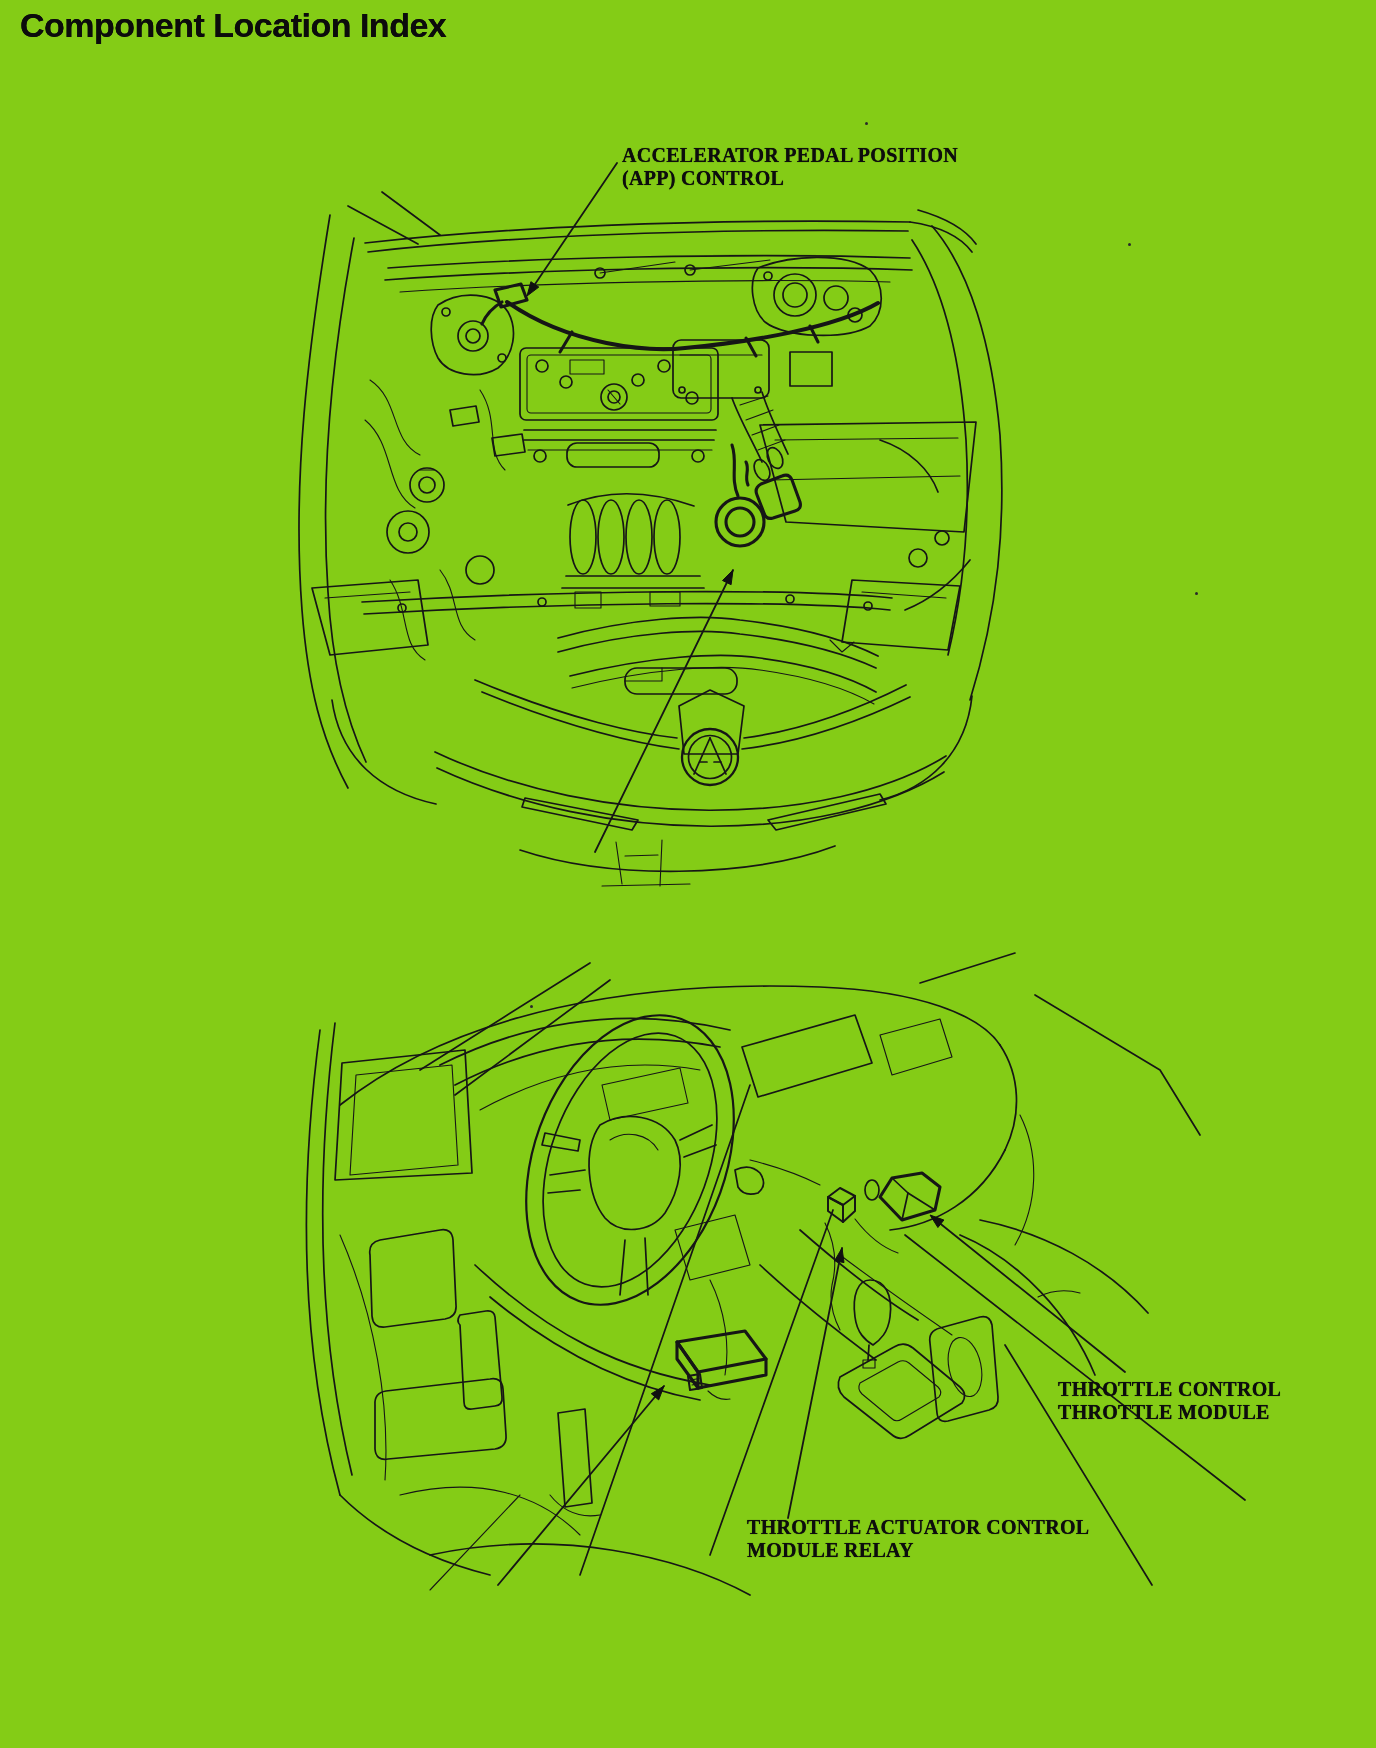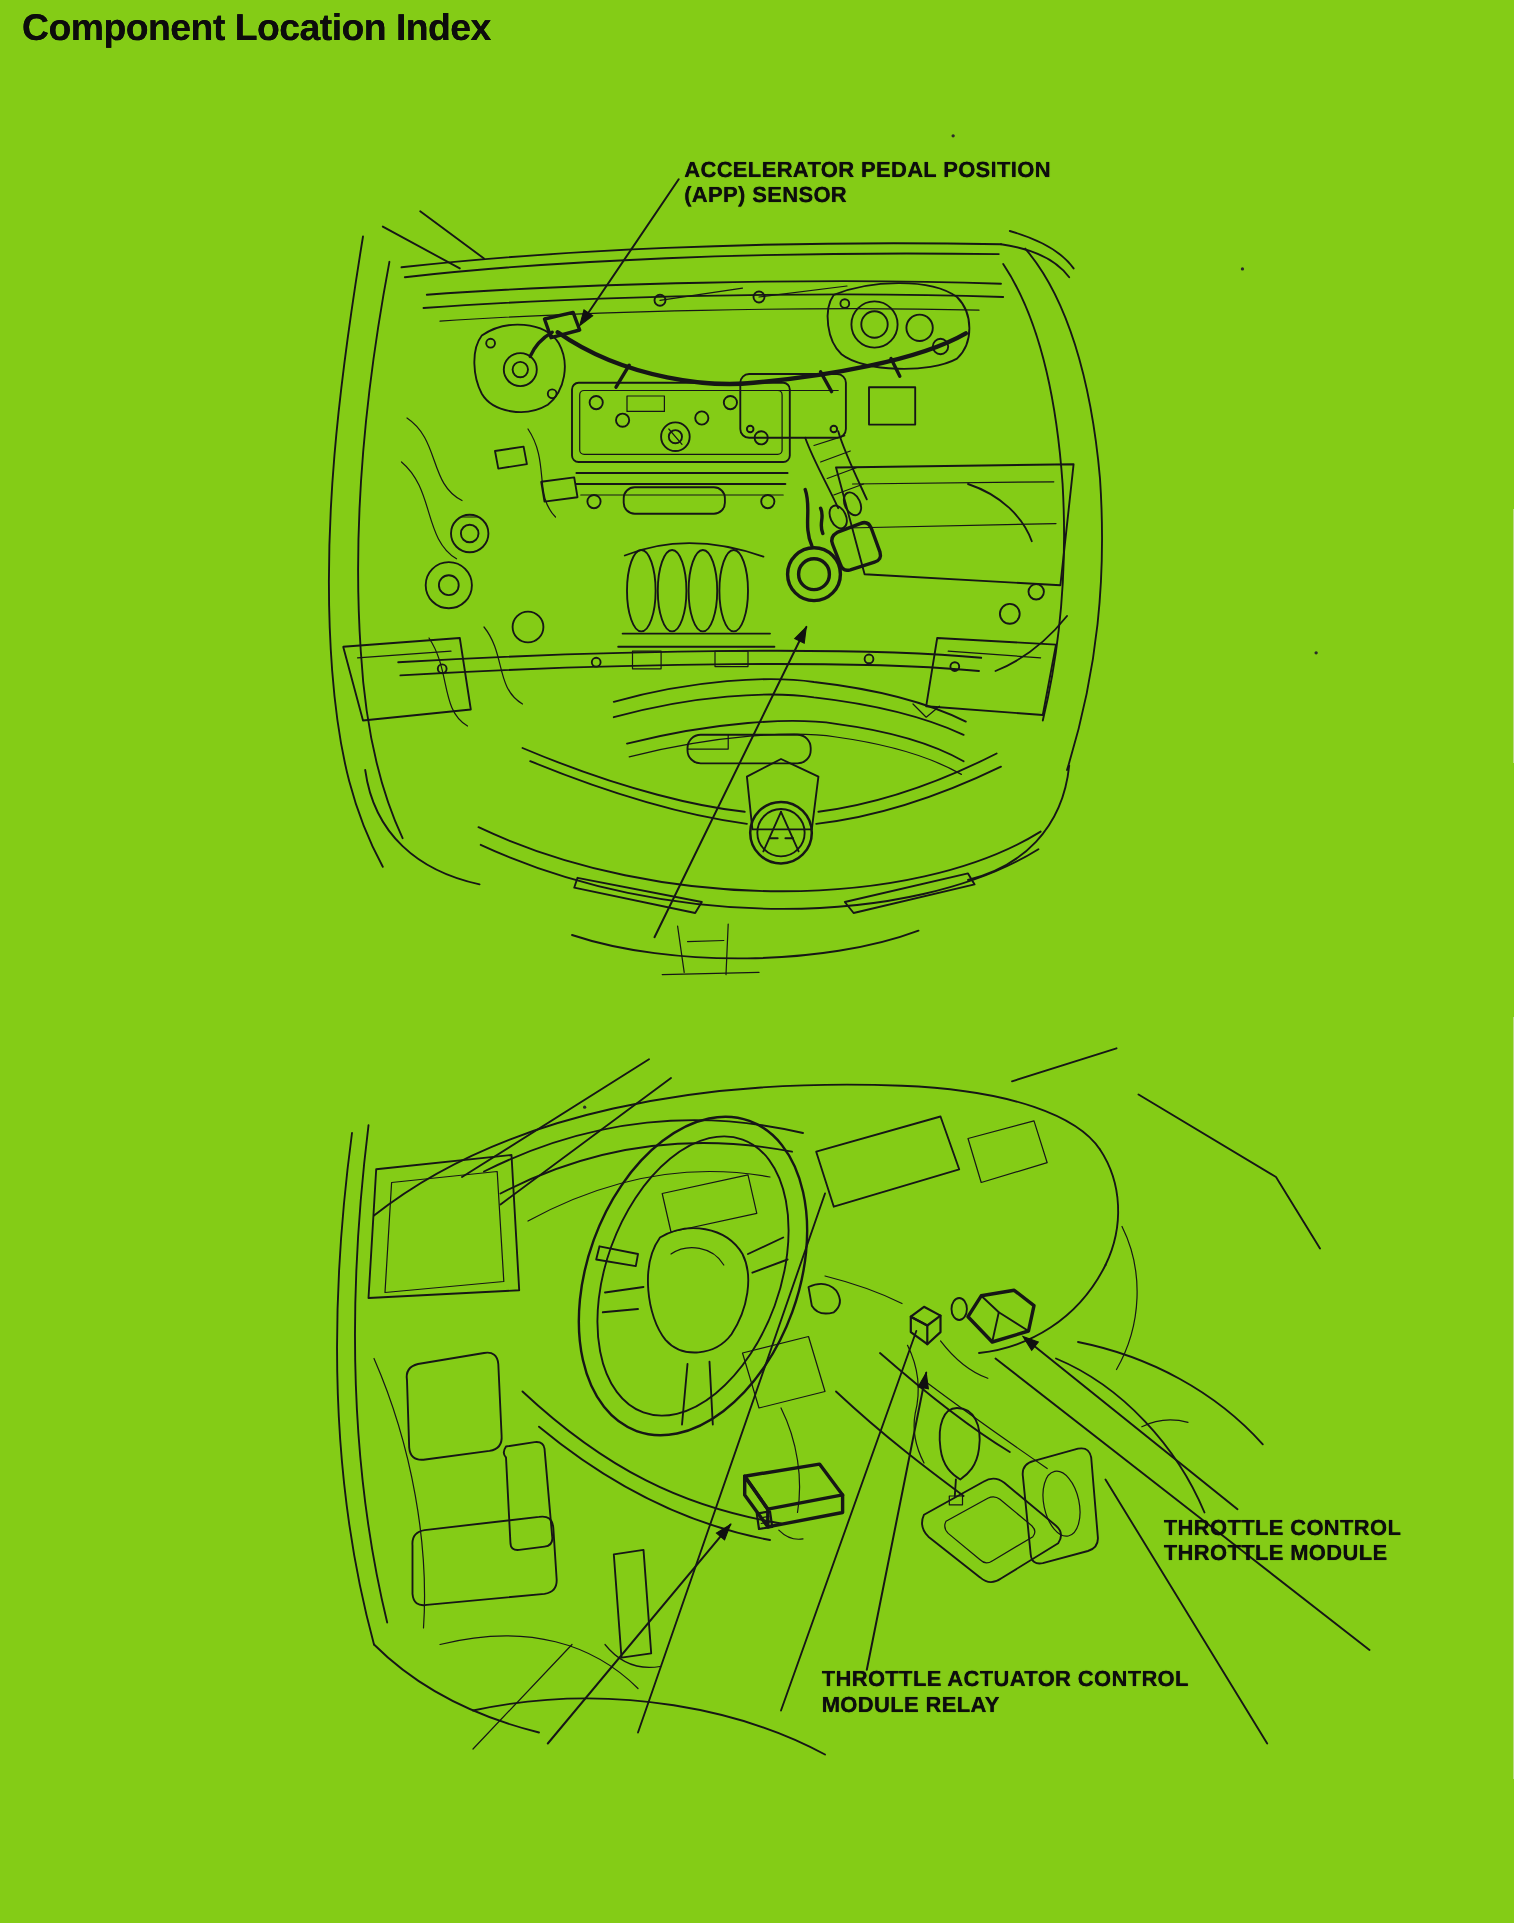--- a/index.html
+++ b/index.html
@@ -24,20 +24,21 @@
   .fig .thin{stroke-width:1.1;}
   .fig .hvy{stroke-width:3.1;}
   .fig .harness{stroke-width:4;}
   .fig .leader{stroke-width:1.8;}
   .fig .arrow{fill:#101010;stroke:#101010;stroke-width:1;}
   .callout{
     position:absolute;
     font-size:20px;line-height:23px;font-weight:700;
     color:#0d0d0d;letter-spacing:0.3px;white-space:nowrap;
     text-shadow:0 0 0.7px #0d0d0d;
+    font-family:Liberation Serif, serif;
   }
   .speck{position:absolute;width:3px;height:3px;background:#2a2a2a;border-radius:50%;}
 </style>
 </head>
 <body>
 
 <div class="page">
 
   <h1 class="page-title">Component Location Index</h1>
 
@@ -328,21 +329,21 @@
       <polygon class="arrow" points="562,313 564,327.6 554.6,325.8"></polygon>
     </g>
     <g>
       <path class="leader" d="M384,451 L218,650"></path>
       <polygon class="arrow" points="384,451 378.7,464.9 371.3,458.7"></polygon>
     </g>
   </svg>
 
   <div class="callout" style="left:622px;top:144px">
     <div>ACCELERATOR PEDAL POSITION</div>
-    <div>(APP) SENSOR</div>
+    <div>(APP) CONTROL</div>
   </div>
 
 
   <div class="callout" style="left:1058px;top:1378px">
     <div>THROTTLE CONTROL</div>
     <div>THROTTLE MODULE</div>
   </div>
 
   <div class="callout" style="left:747px;top:1516px">
     <div>THROTTLE ACTUATOR CONTROL</div>

